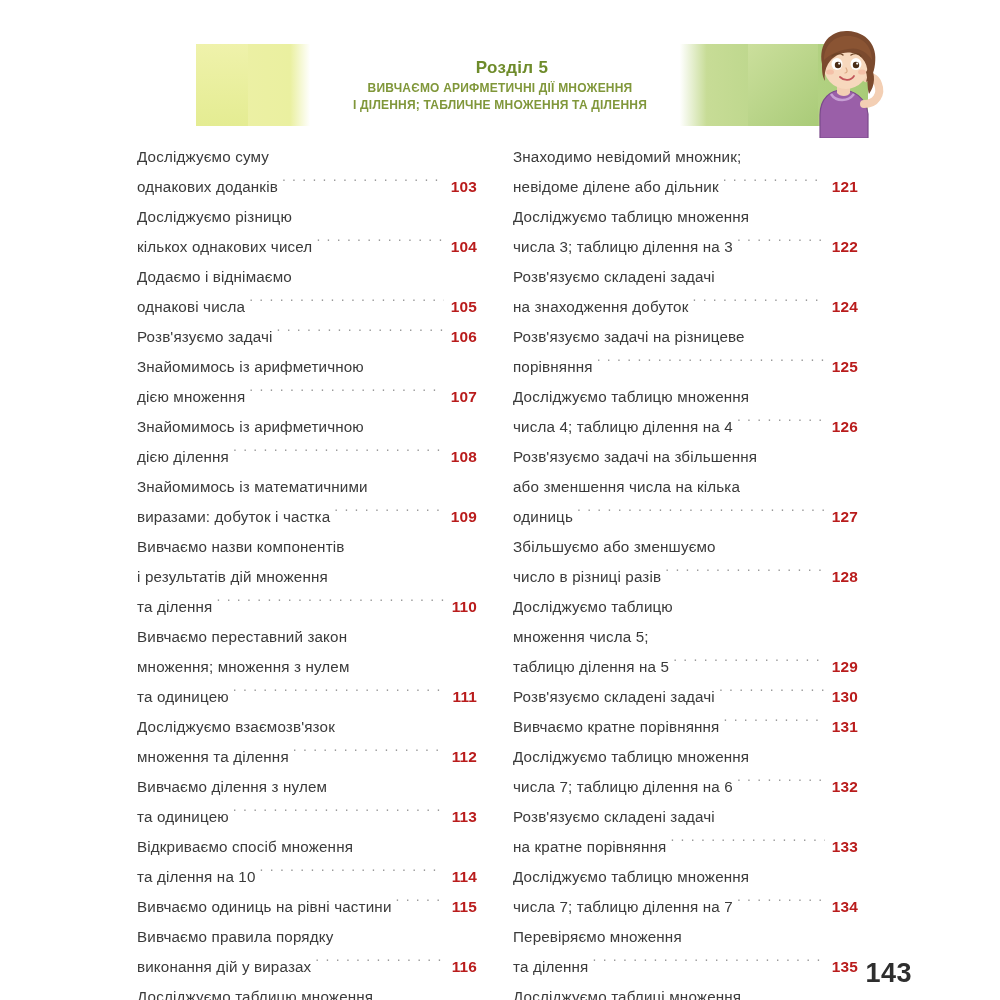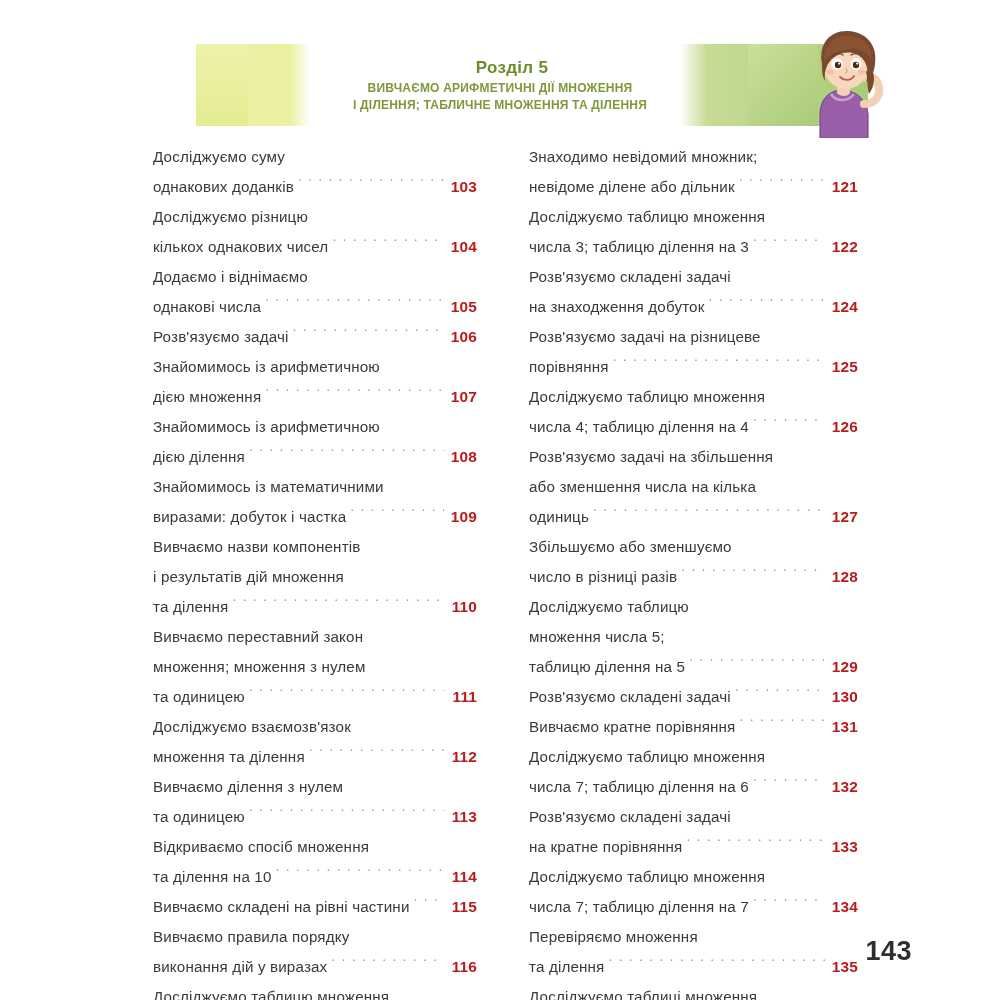--- a/index.html
+++ b/index.html
@@ -116,21 +116,20 @@
     align-items: baseline;
     font-size: 15.2px;
     color: #3a3a3a;
     line-height: 30px;
     height: 30px;
     white-space: nowrap;
     letter-spacing: 0.15px;
   }
   .toc-line .txt {
     flex: 0 0 auto;
-    margin-left: 16px;
   }
   .toc-line .leader {
     flex: 1 1 auto;
     overflow: hidden;
     margin: 0 3px 0 4px;
     position: relative;
     height: 1em;
   }
   .toc-line .leader::before {
     content: ". . . . . . . . . . . . . . . . . . . . . . . . . . . . . . . . . . . . . . . . . .";
@@ -149,21 +148,21 @@
     color: #b91c1c;
     font-size: 15.4px;
     min-width: 30px;
     text-align: right;
   }
 
   
   .page-number {
     position: absolute;
     left: 0;
-    top: 936px;
+    top: 958px;
     width: 912px;
     text-align: right;
     font-size: 27px;
     font-weight: bold;
     color: #2e2e2e;
     letter-spacing: 0.5px;
   }
 </style>
 </head>
 <body>
@@ -350,21 +349,21 @@
           <span class="leader"></span>
         </div>
         <div class="toc-line">
           <span class="txt">та ділення на 10</span>
           <span class="leader"></span>
           <span class="pg">114</span>
         </div>
       </div>
       <div class="toc-entry">
         <div class="toc-line">
-          <span class="txt">Вивчаємо складені на рівні частини</span>
+          <span class="txt">Вивчаємо одиниць на рівні частини</span>
           <span class="leader"></span>
           <span class="pg">115</span>
         </div>
       </div>
       <div class="toc-entry">
         <div class="toc-line cont">
           <span class="txt">Вивчаємо правила порядку</span>
           <span class="leader"></span>
         </div>
         <div class="toc-line">

